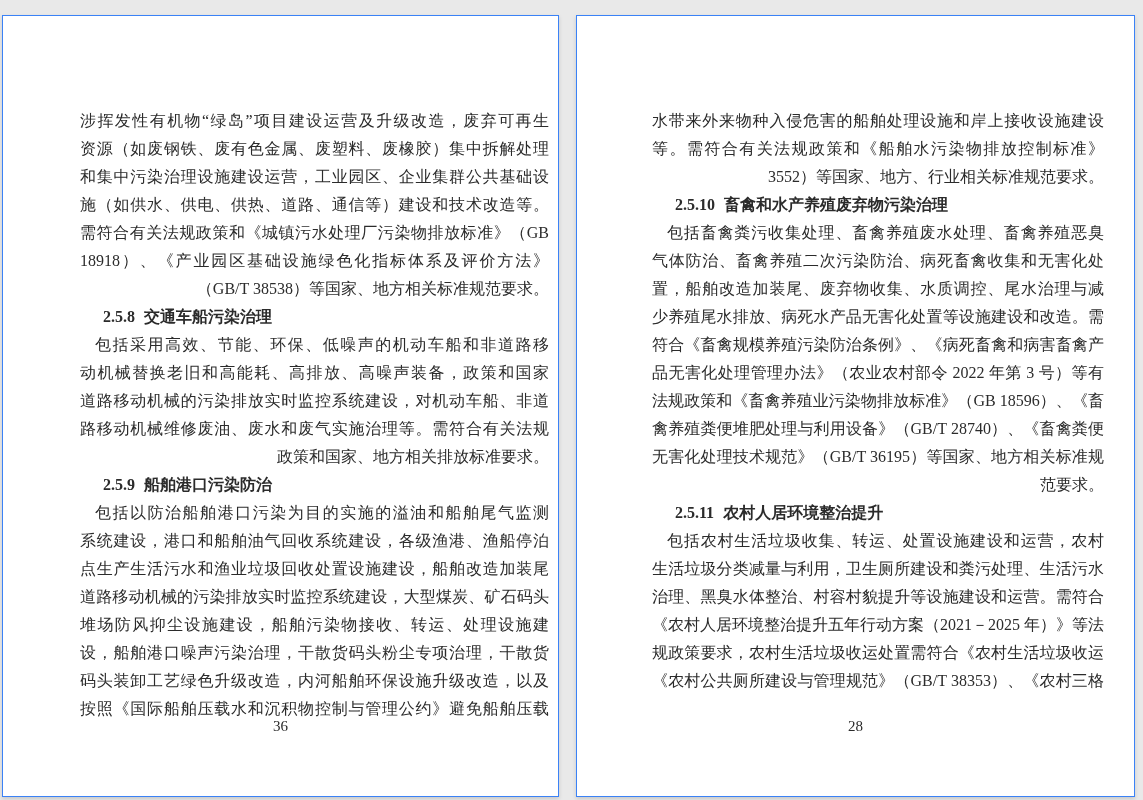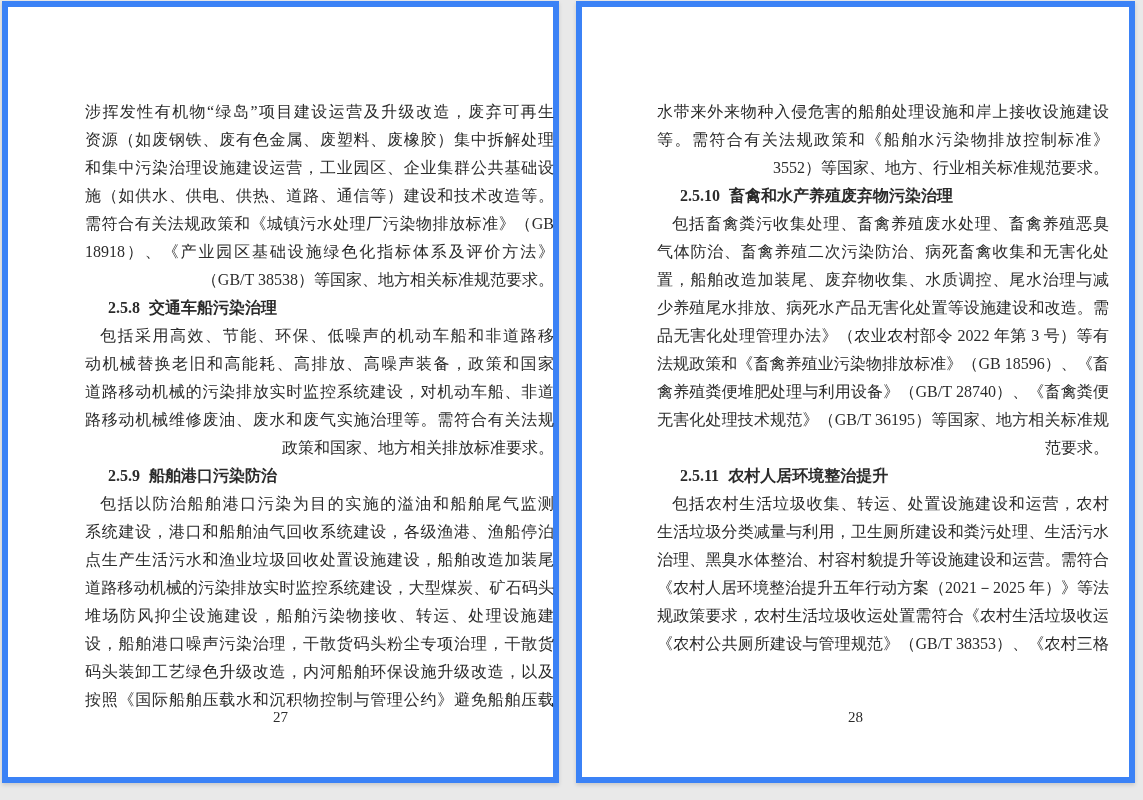--- a/index.html
+++ b/index.html
@@ -13,24 +13,24 @@
     position: relative;
     overflow: hidden;
     font-family: "Liberation Serif", "DejaVu Serif", serif;
   }
   .viewer {
     position: absolute;
     inset: 0;
   }
   .page {
     position: absolute;
-    top: 1px;
+    top: 15px;
     height: 782px;
     background: #ffffff;
-    border: 6px solid #3b82f6;
+    border: 1px solid #3b82f6;
     box-sizing: border-box;
     box-shadow: 0 2px 4px rgba(0,0,0,0.14);
   }
   .page-left  { left: 2px;   width: 557px; }
   .page-right { left: 576px; width: 559px; }
 
   .text-block {
     position: absolute;
     top: 91px;
     color: #2b2b2b;
@@ -97,33 +97,34 @@
         <div class="line heading"><span class="h-num">2.5.9</span><span class="h-title">船舶港口污染防治</span></div>
         <div class="line justify-indent">包括以防治船舶港口污染为目的实施的溢油和船舶尾气监测</div>
         <div class="line justify">系统建设，港口和船舶油气回收系统建设，各级渔港、渔船停泊</div>
         <div class="line justify">点生产生活污水和渔业垃圾回收处置设施建设，船舶改造加装尾</div>
         <div class="line justify">道路移动机械的污染排放实时监控系统建设，大型煤炭、矿石码头</div>
         <div class="line justify">堆场防风抑尘设施建设，船舶污染物接收、转运、处理设施建</div>
         <div class="line justify">设，船舶港口噪声污染治理，干散货码头粉尘专项治理，干散货</div>
         <div class="line justify">码头装卸工艺绿色升级改造，内河船舶环保设施升级改造，以及</div>
         <div class="line justify">按照《国际船舶压载水和沉积物控制与管理公约》避免船舶压载</div>
       </div>
-    <div class="page-number">27</div>
+    <div class="page-number">36</div>
   </div>
 
   <div class="page page-right">
     <div class="text-block">
         <div class="line justify">水带来外来物种入侵危害的船舶处理设施和岸上接收设施建设</div>
         <div class="line justify">等。需符合有关法规政策和《船舶水污染物排放控制标准》（GB</div>
         <div class="line end">3552）等国家、地方、行业相关标准规范要求。</div>
         <div class="line heading"><span class="h-num">2.5.10</span><span class="h-title">畜禽和水产养殖废弃物污染治理</span></div>
         <div class="line justify-indent">包括畜禽粪污收集处理、畜禽养殖废水处理、畜禽养殖恶臭</div>
         <div class="line justify">气体防治、畜禽养殖二次污染防治、病死畜禽收集和无害化处</div>
         <div class="line justify">置，船舶改造加装尾、废弃物收集、水质调控、尾水治理与减</div>
         <div class="line justify">少养殖尾水排放、病死水产品无害化处置等设施建设和改造。需</div>
+        <div class="line justify">符合《畜禽规模养殖污染防治条例》、《病死畜禽和病害畜禽产</div>
         <div class="line justify">品无害化处理管理办法》（农业农村部令 2022 年第 3 号）等有关</div>
         <div class="line justify">法规政策和《畜禽养殖业污染物排放标准》（GB 18596）、《畜</div>
         <div class="line justify">禽养殖粪便堆肥处理与利用设备》（GB/T 28740）、《畜禽粪便</div>
         <div class="line justify">无害化处理技术规范》（GB/T 36195）等国家、地方相关标准规</div>
         <div class="line end">范要求。</div>
         <div class="line heading"><span class="h-num">2.5.11</span><span class="h-title">农村人居环境整治提升</span></div>
         <div class="line justify-indent">包括农村生活垃圾收集、转运、处置设施建设和运营，农村</div>
         <div class="line justify">生活垃圾分类减量与利用，卫生厕所建设和粪污处理、生活污水</div>
         <div class="line justify">治理、黑臭水体整治、村容村貌提升等设施建设和运营。需符合</div>
         <div class="line justify">《农村人居环境整治提升五年行动方案（2021－2025 年）》等法</div>

